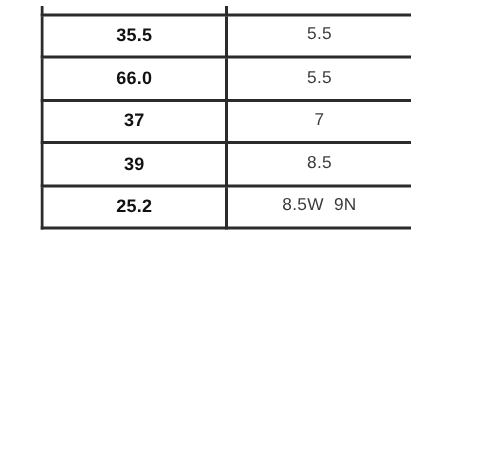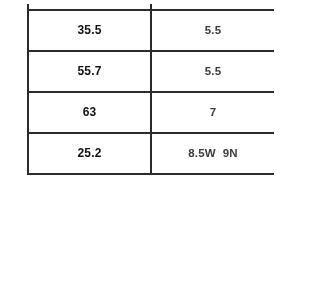--- a/index.html
+++ b/index.html
@@ -36,33 +36,33 @@
     margin-top: -24px; 
     background: #ffffff;
   }
   table.size-table col.col-eu  { width: 123px; }
   table.size-table col.col-us  { width: 124px; }
   table.size-table tr { height: 28.5px; }
   table.size-table td {
     border: 2px solid #2b2b2b;
     text-align: center;
     vertical-align: middle;
-    padding: 13px;
+    padding: 0;
     background: #ffffff;
     line-height: 1.1;
     white-space: pre;
   }
   td.eu {
     font-weight: bold;
     font-size: 12px;
     color: #111111;
     letter-spacing: 0.2px;
   }
   td.us {
-    font-weight: bold;
+    font-weight: normal;
     font-size: 11.5px;
     color: #3a3a3a;
     letter-spacing: 0.2px;
   }
 </style>
 </head>
 <body>
 
 <div id="screen">
   <div id="table-viewport">
@@ -74,26 +74,30 @@
       <tbody>
         <tr>
           <td class="eu"></td>
           <td class="us"></td>
         </tr>
         <tr>
           <td class="eu">35.5</td>
           <td class="us">5.5</td>
         </tr>
         <tr>
-          <td class="eu">55.7</td>
+          <td class="eu">66.0</td>
           <td class="us">5.5</td>
         </tr>
         <tr>
-          <td class="eu">63</td>
+          <td class="eu">37</td>
           <td class="us">7</td>
+        </tr>
+        <tr>
+          <td class="eu">39</td>
+          <td class="us">8.5</td>
         </tr>
         <tr>
           <td class="eu">25.2</td>
           <td class="us">8.5W  9N</td>
         </tr>
 
       </tbody>
     </table>
   </div>
 </div>

